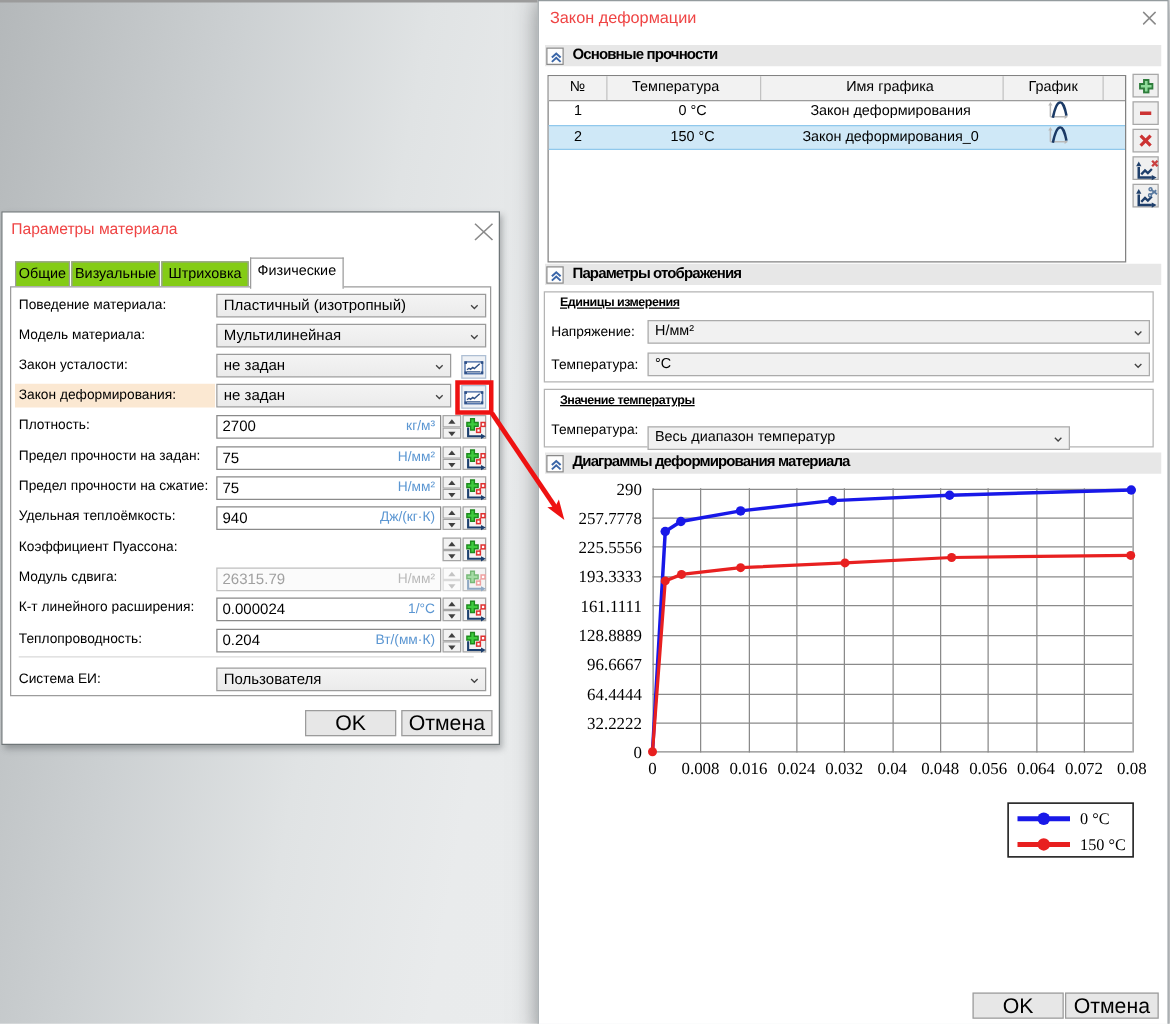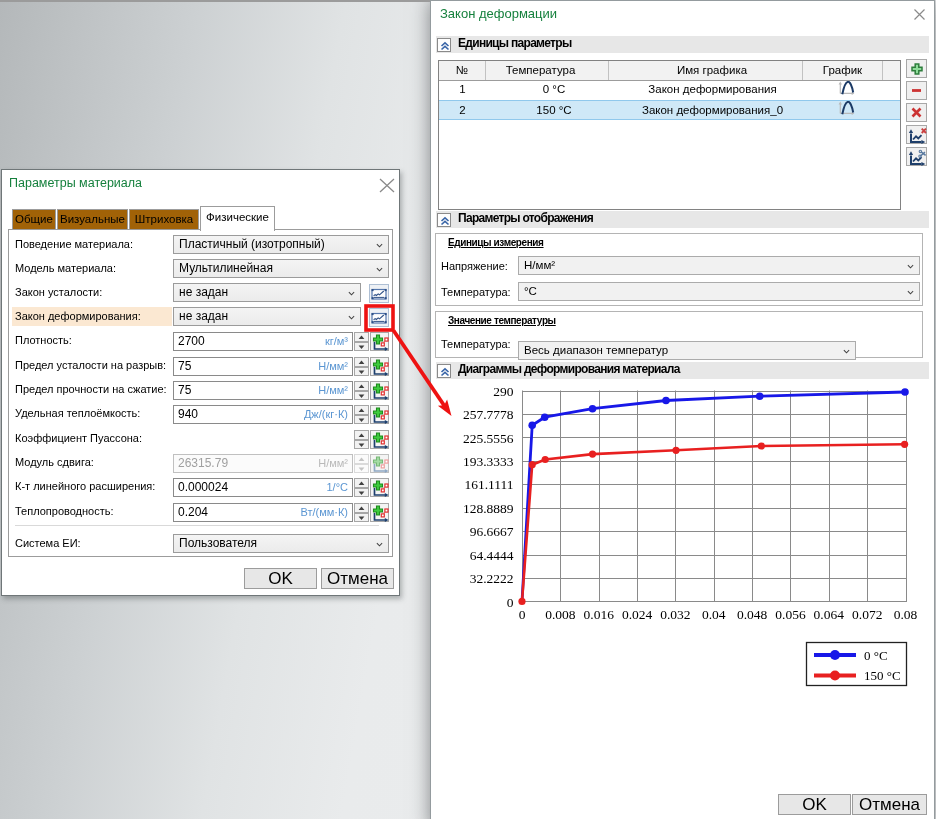--- a/index.html
+++ b/index.html
@@ -4,26 +4,26 @@
 <style>
 * { margin:0; padding:0; box-sizing:border-box; }
 html,body { width:936px; height:819px; overflow:hidden; }
 body {
   font-family:"Liberation Sans", sans-serif;
   background: linear-gradient(100deg, #b4b8ba 0%, #ccd0d2 18%, #e0e3e4 32%, #e9ebec 45%, #eceeef 100%);
   position:relative;
 }
 .dlg { position:absolute; background:#fff; }
 .dlg > .in { position:absolute; left:-1px; top:-1px; width:100%; height:100%; }
-.title { position:absolute; color:#15803d; font-size:13px; }
+.title { position:absolute; color:#ef4444; font-size:13px; }
 .close { position:absolute; color:#7d7d7d; font-size:15px; font-weight:400; }
 
 #dlgL { left:1px; top:169px; width:399px; height:427px; border:1px solid #6f7678;
   box-shadow: 2px 3px 5px rgba(55,60,63,0.35); }
-#dlgL .tab { position:absolute; border:1px solid #9c9c9c; background:#a16207;
+#dlgL .tab { position:absolute; border:1px solid #9c9c9c; background:#84cc16;
   top:40px; height:21px; font-size:11.5px; text-align:center; line-height:19px; }
 #dlgL .tab.sel { background:#fff; top:37px; height:25px; border-bottom:none; z-index:3; line-height:21px;}
 #panelL { position:absolute; left:7px; top:60px; width:385px; height:328px; border:1px solid #9c9c9c; background:#fff; }
 .lbl { position:absolute; font-size:11px; color:#000; white-space:nowrap; }
 .combo { position:absolute; height:19px; border:1px solid #9b9b9b; background:linear-gradient(#f4f4f4,#ebebeb);
   font-size:12px; line-height:17px; padding-left:5px; white-space:nowrap; }
 #dlgR .combo { background:#f1f1f1; border-color:#ababab; font-size:11.5px; }
 .combo .arr { position:absolute; right:5px; top:6px; width:7px; height:7px; }
 .inp { position:absolute; height:19px; border:1px solid #8a8a8a; background:#fff;
   font-size:12px; line-height:17px; padding-left:4px; }
@@ -58,21 +58,21 @@
  <div class="in">
   <div class="title" style="left:10px; top:6px;">Закон деформации</div>
   <svg class="close" style="position:absolute; left:484px; top:9px;" width="11" height="11" viewBox="0 0 11 11">
         <path d="M0.5 0.5 L10.5 10.5 M10.5 0.5 L0.5 10.5" stroke="#8a8a8a" stroke-width="1.2" fill="none"></path>
       </svg>
 
   <div class="band" style="top:35.5px;">
     <span class="chev"><svg width="12" height="12" viewBox="0 0 12 12" style="margin:1px">
             <path d="M2.5 6 L6 2.8 L9.5 6 M2.5 9.5 L6 6.3 L9.5 9.5" stroke="#3a66a8" stroke-width="1.6" fill="none"></path>
           </svg></span>
-    <span class="txt">Единицы параметры</span>
+    <span class="txt">Основные прочности</span>
   </div>
 
   <div style="position:absolute; left:8px; top:60px; width:463px; height:150px; border:1px solid #828282; background:#fff;">
 
     <div style="position:absolute; left:0; top:0; width:461px; height:20px; background:#f2f2f2; border-bottom:1px solid #9c9c9c; font-size:11.5px;">
       <div style="position:absolute; left:0; top:0; width:47px; height:19px; text-align:center; line-height:18px; border-right:1px solid #c2c2c2;">№</div>
       <div style="position:absolute; left:34px; top:0; width:136px; height:19px; text-align:center; line-height:18px; border-right:1px solid #c2c2c2;">Температура</div>
       <div style="position:absolute; left:183px; top:0; width:181px; height:19px; text-align:center; line-height:18px; border-right:1px solid #c2c2c2;">Имя графика</div>
       <div style="position:absolute; left:364px; top:0; width:80px; height:19px; text-align:center; line-height:18px; border-right:1px solid #c2c2c2;">График</div>
     </div>
@@ -336,21 +336,21 @@
   <div class="gbtn" style="left:369px; top:163px; border-color:#a6a6a6;">
         <svg width="19" height="19" viewBox="0 0 19 19" style="display:block">
           <path d="M3.5 9 V16 H14" stroke="#1c3f6e" stroke-width="1.7" fill="none"></path>
           <path d="M17.6 16 L13.8 13.9 L13.8 18.1 Z" fill="#1c3f6e"></path>
           <path d="M5.5 2 h3 v3 h3 v3 h-3 v3 h-3 v-3 h-3 v-3 h3 z" fill="#3ecc3e" stroke="#1e8a1e" stroke-width="1.1"></path>
           <line x1="13.6" y1="8.5" x2="12.4" y2="9.6" stroke="#e03030" stroke-width="1.1" stroke-dasharray="1.3 1"></line>
           <rect x="13.9" y="5" width="3.1" height="3.1" fill="#fff" stroke="#e03030" stroke-width="1.2"></rect>
           <rect x="10.3" y="9.9" width="3" height="3" fill="#fff" stroke="#e03030" stroke-width="1.2"></rect>
         </svg>
       </div>
-  <div class="lbl" style="left:14px; top:190px; color:#000;">Предел усталости на разрыв:</div>
+  <div class="lbl" style="left:14px; top:190px; color:#000;">Предел прочности на задан:</div>
   <div class="inp" style="left:172px; top:188px; width:180px; color:#000; border-color:#8a8a8a; background:#fff;">75<span class="unit" style="color:#5b96d2;">Н/мм²</span></div>
   <div class="spin" style="left:353px; top:188px;">
         <span class="b up" style="background:#f2f2f2;">
           <svg width="13" height="8" viewBox="0 0 13 8" style="display:block;margin:0 auto;">
             <path d="M6.5 2.4 L3.6 5.9 H9.4 Z" fill="#404040"></path>
           </svg>
         </span>
         <span class="b dn" style="background:#f2f2f2;">
           <svg width="13" height="8" viewBox="0 0 13 8" style="display:block;margin:0 auto;">
             <path d="M3.6 2.4 H9.4 L6.5 5.9 Z" fill="#404040"></path>

